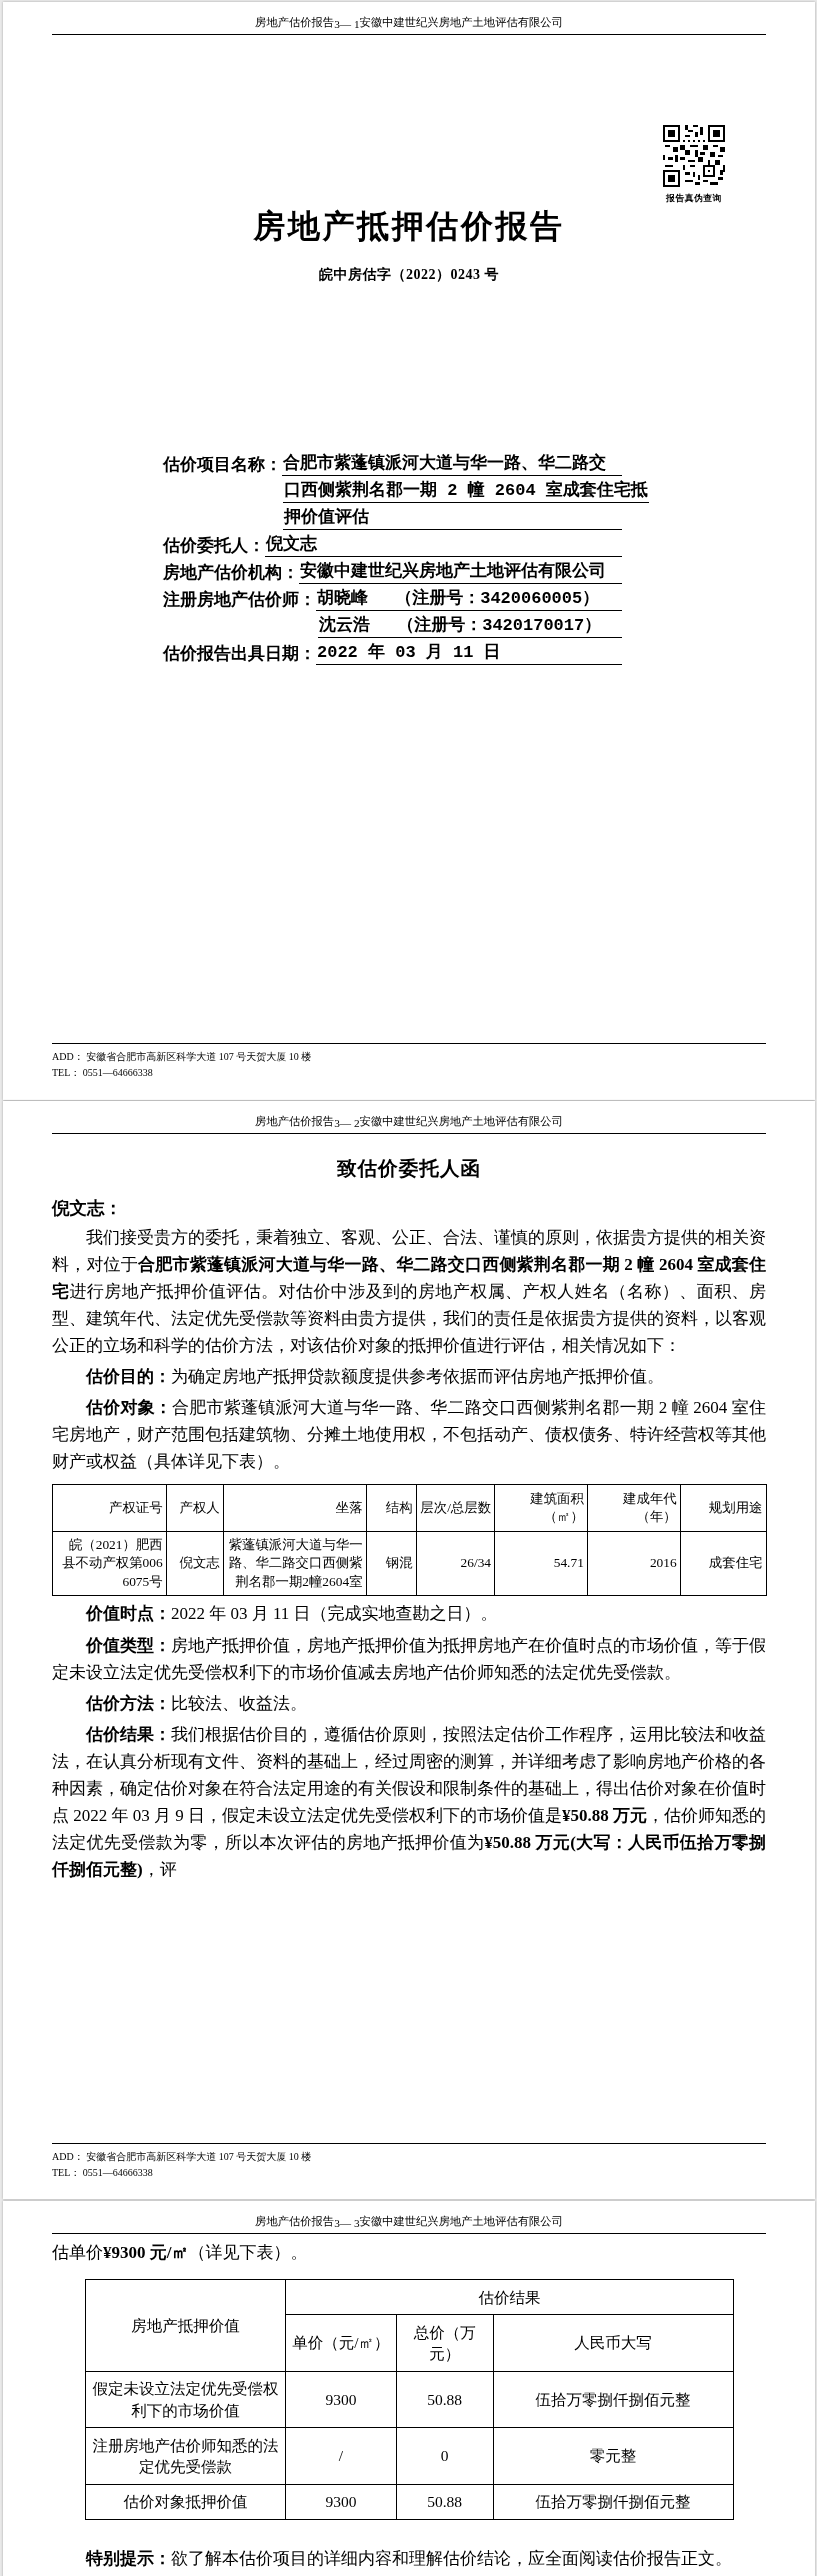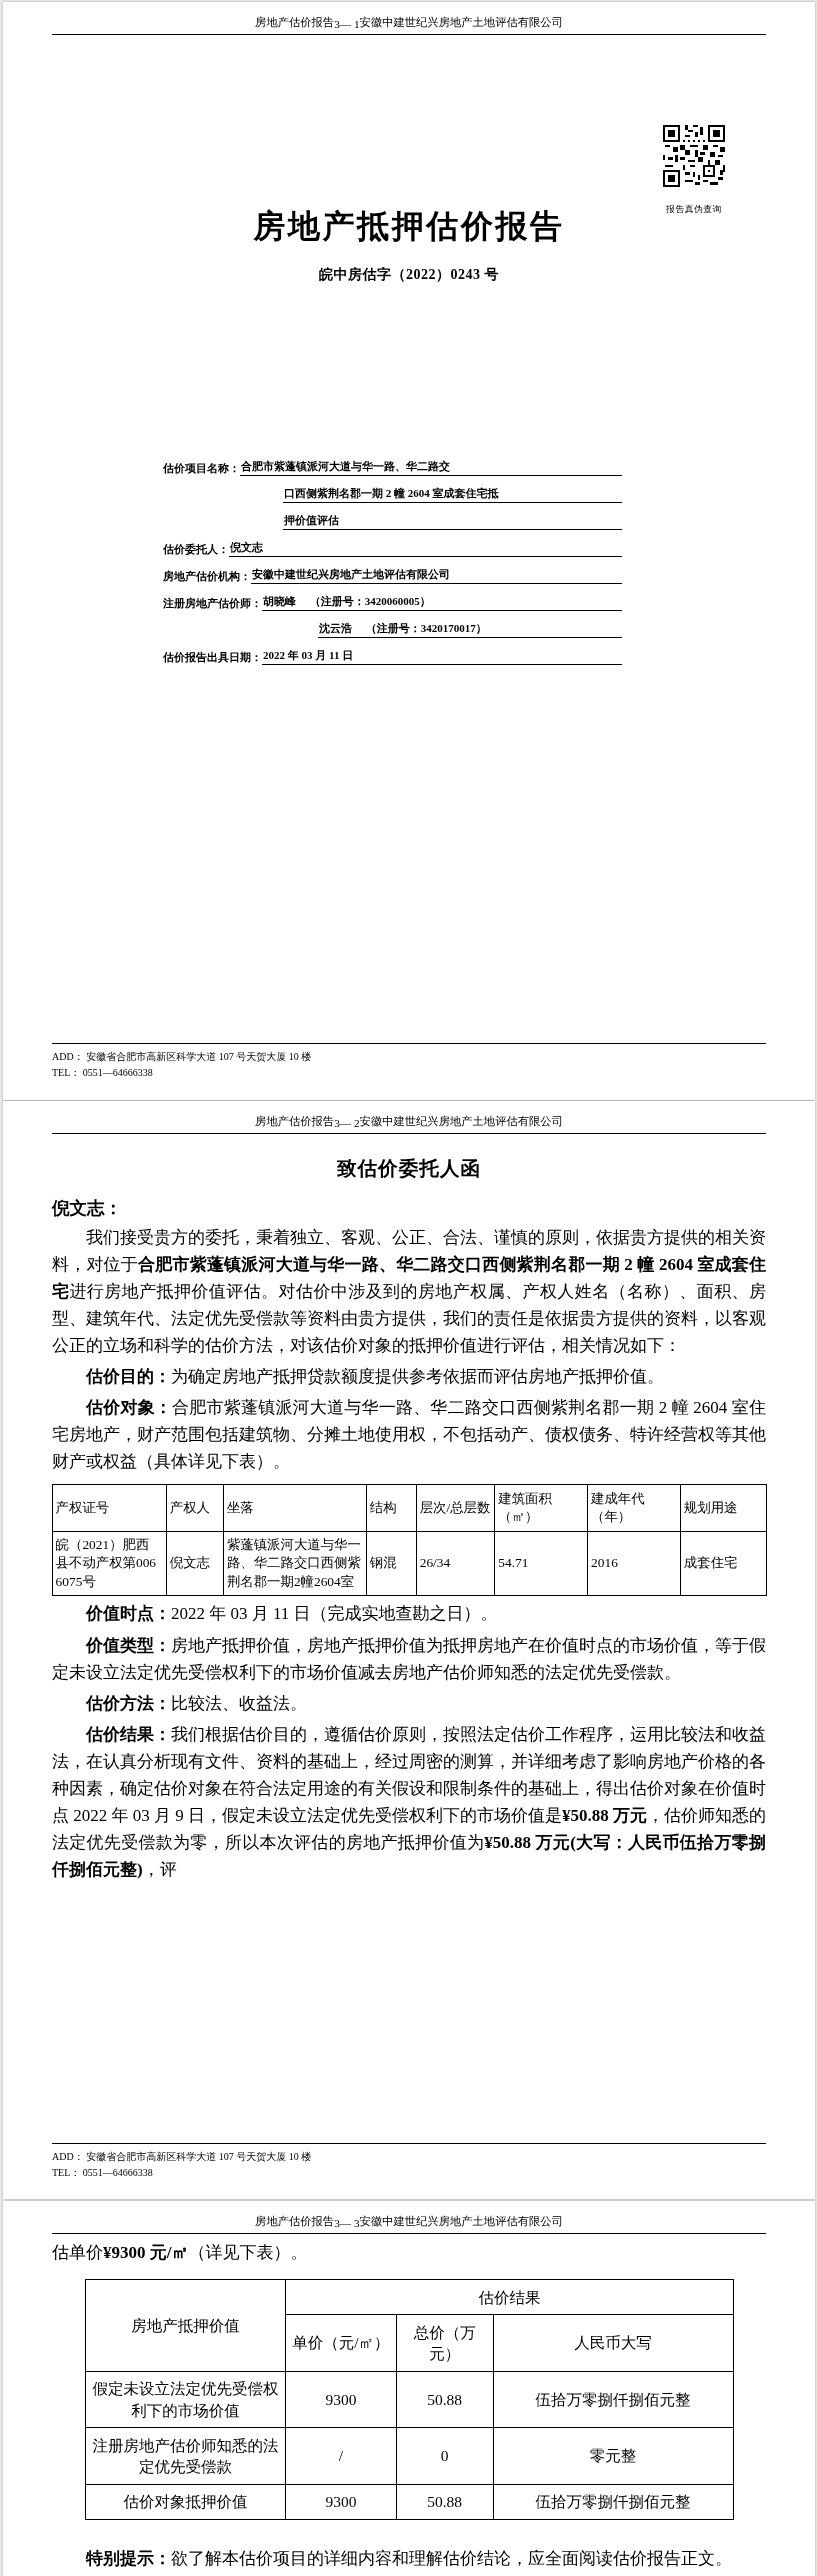--- a/index.html
+++ b/index.html
@@ -27,37 +27,37 @@
     font-size:11.3px;
   }
   .page-footer{
     position:absolute;left:49px;right:49px;bottom:18.5px;
     border-top:1px solid #000;
     padding-top:5px;
     font-size:10px;line-height:1.6;
   }
   
   .qr-block{position:absolute;top:123px;right:87px;width:68px;text-align:center;}
-  .qr-caption{font-size:8.8px;font-weight:normal;letter-spacing:0.5px;margin-top:15px;}
+  .qr-caption{font-size:8.8px;font-weight:bold;letter-spacing:0.5px;margin-top:4px;}
   .cover-title{margin-top:170px;text-align:center;font-size:32px;font-weight:bold;letter-spacing:2.6px;}
   .cover-docno{margin-top:17.5px;text-align:center;font-size:14px;font-weight:bold;letter-spacing:0.5px;}
-  .cover-fields{margin:165px 0 0 160px;width:459px;font-size:11px;font-weight:bold;}
+  .cover-fields{margin:165px 0 0 160px;width:459px;font-size:17px;font-weight:bold;font-family:Liberation Mono, monospace;}
   .field-row{display:flex;align-items:flex-end;min-height:27px;}
   .field-label{white-space:nowrap;}
   .field-value{flex:1;border-bottom:1px solid #000;padding:0 1px 1px;white-space:nowrap;}
   .spacer-project{width:120px;flex:none;}
   .spacer-appraiser{width:155px;flex:none;}
   
   .letter-title{margin-top:21px;text-align:center;font-size:19.6px;font-weight:bold;letter-spacing:1px;}
   .salutation{margin:13.4px 49px 0;font-size:17.5px;font-weight:bold;}
   .para{margin:4.1px 49px 0;font-size:17px;line-height:27px;text-align:justify;text-indent:2em;}
   .para .label{font-weight:bold;}
   .subject{font-weight:bold;}
   .amount{font-weight:bold;}
-  .prop-table{width:715px;margin:9.3px auto 0;border-collapse:collapse;table-layout:fixed;font-size:13.4px;text-align:left;}
+  .prop-table{width:715px;margin:9.3px auto 0;border-collapse:collapse;table-layout:fixed;font-size:13.4px;text-align:right;}
   .prop-table th,.prop-table td{border:1px solid #000;padding:4.1px 3.1px;font-weight:normal;line-height:18.5px;vertical-align:middle;word-break:break-all;}
   
   .continuation{margin:5px 49px 0;font-size:17px;line-height:27px;}
   .result-table{width:649px;margin:13.4px auto 0;border-collapse:collapse;table-layout:fixed;font-size:15.5px;text-align:center;}
   .result-table th,.result-table td{border:1px solid #000;padding:6.2px 4.1px;font-weight:normal;line-height:21.6px;vertical-align:middle;}
   .notice{margin-top:25px;}
 </style>
 </head>
 <body>
 

